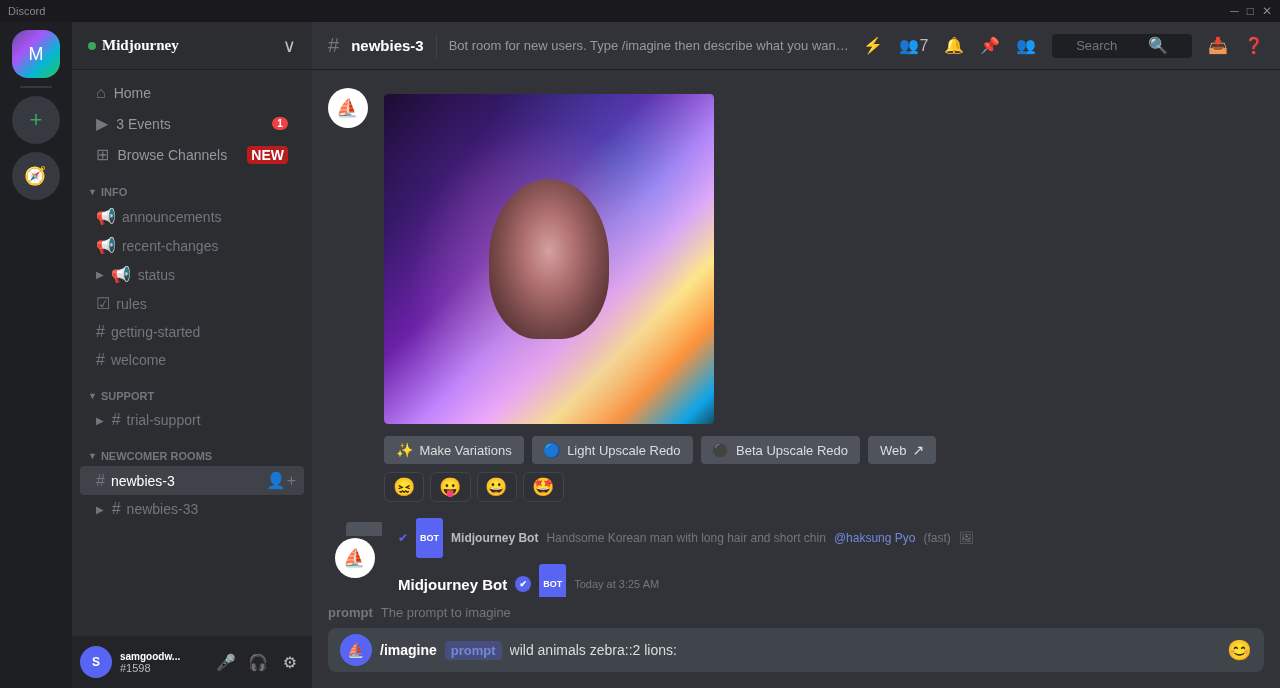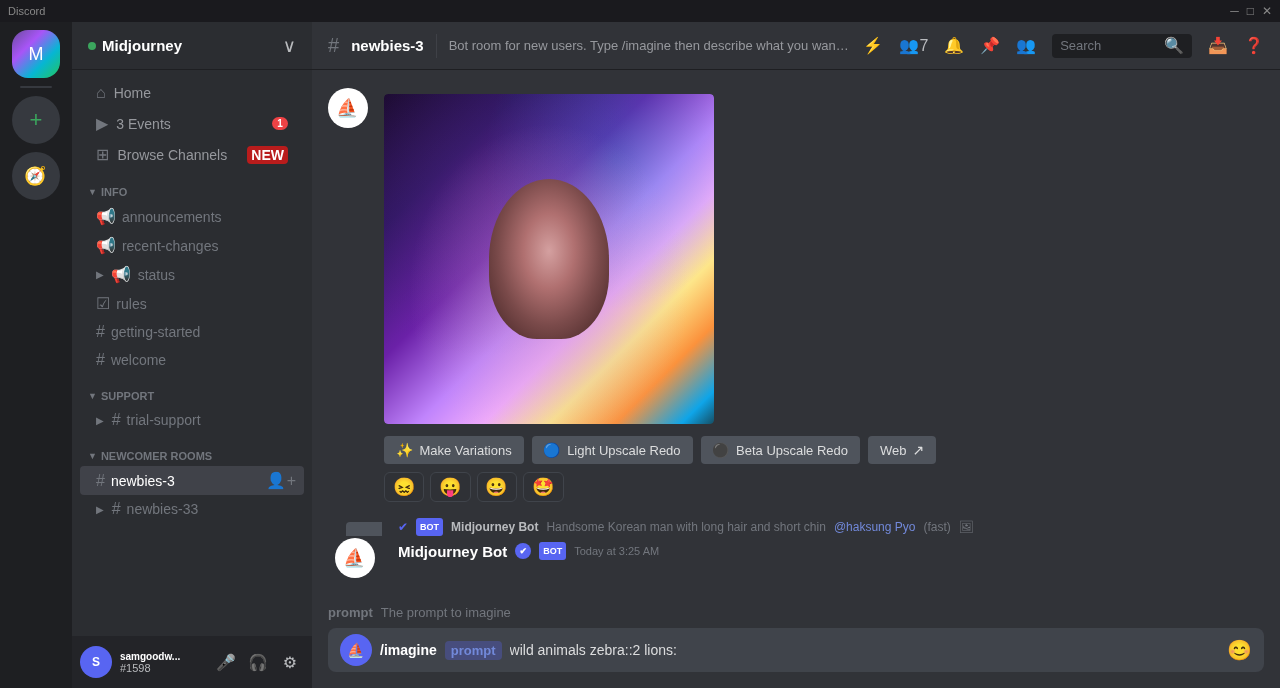--- a/index.html
+++ b/index.html
@@ -119,20 +119,21 @@
       border-bottom: 1px solid #1e1f22;
       flex-shrink: 0;
     }
     .sidebar-header-title {
       font-size: 15px;
       font-weight: 700;
       color: #fff;
       display: flex;
       align-items: center;
       gap: 6px;
+      font-family: Liberation Serif, serif;
     }
     .online-dot {
       width: 8px;
       height: 8px;
       background: #3ba55d;
       border-radius: 50%;
       display: inline-block;
     }
     .sidebar-header-icon {
       color: #b9bbbe;
@@ -323,21 +324,21 @@
     .header-icon {
       color: #b9bbbe;
       font-size: 16px;
       cursor: pointer;
     }
     .search-bar {
       display: flex;
       align-items: center;
       background: #1e1f22;
       border-radius: 4px;
-      padding: 0 8px;
+      padding: 0 24px;
       height: 24px;
       gap: 6px;
       width: 140px;
     }
     .search-input {
       background: none;
       border: none;
       outline: none;
       color: #dcddde;
       font-size: 13px;
@@ -386,21 +387,21 @@
       font-size: 15px;
       font-weight: 600;
       color: #fff;
     }
     .bot-badge {
       background: #5865f2;
       color: #fff;
       font-size: 9px;
       font-weight: 700;
       border-radius: 3px;
-      padding: 4px 4px;
+      padding: 15px 4px;
       text-transform: uppercase;
     }
     .message-timestamp {
       font-size: 11px;
       color: #72767d;
     }
     .message-text {
       font-size: 14px;
       color: #dcddde;
       line-height: 1.4;

